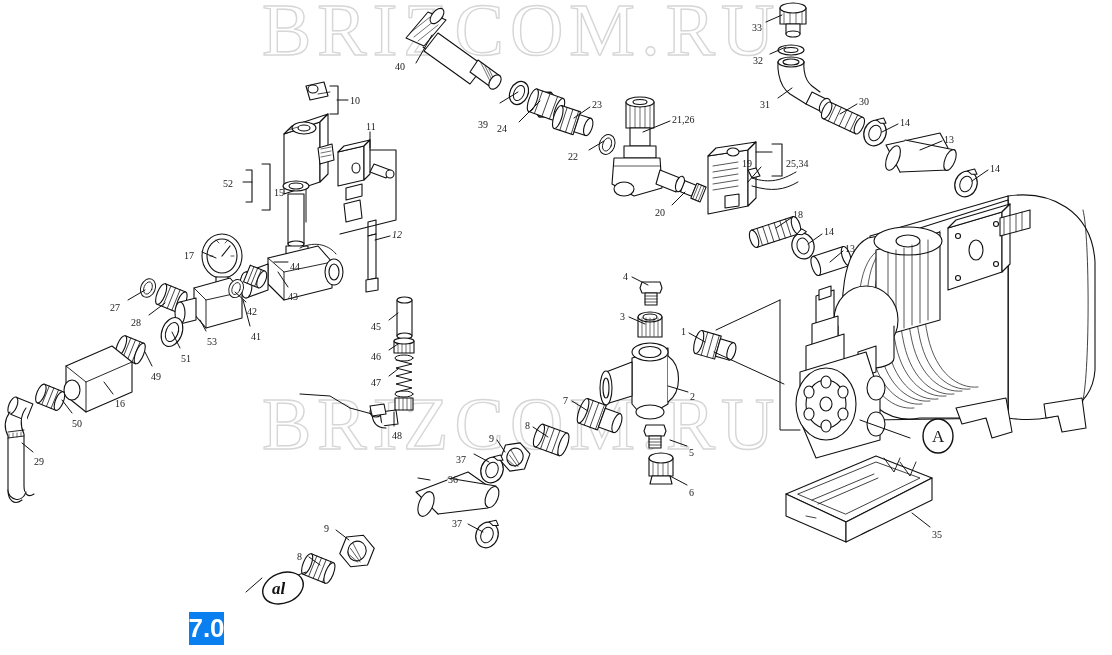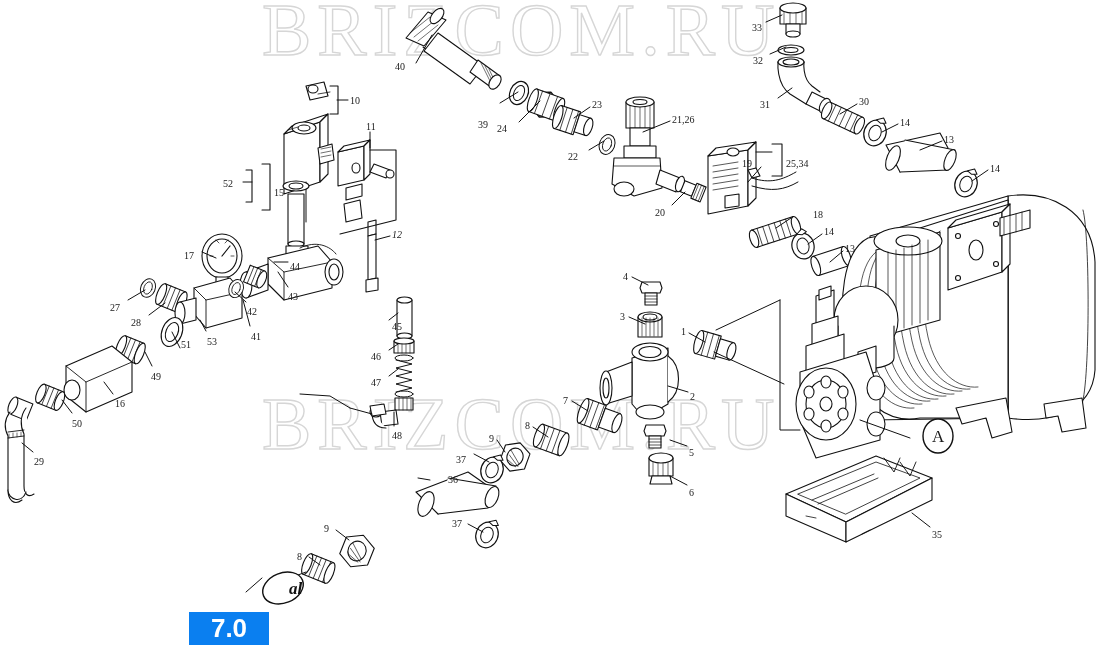--- a/index.html
+++ b/index.html
@@ -11,21 +11,21 @@
   
   .wm{position:absolute;font-family:"Liberation Serif",serif;font-weight:400;
       color:transparent;-webkit-text-stroke:1.4px #d6d6d6;
       letter-spacing:6px;white-space:nowrap;user-select:none;}
   #wm-top{left:262px;top:-12px;font-size:74px;}
   #wm-bottom{left:262px;top:382px;font-size:74px;}
   
   .num{position:absolute;font-family:"Liberation Serif",serif;font-size:10px;
        color:#1a1a1a;line-height:1;white-space:nowrap;}
   
-  #ver{position:absolute;left:189px;top:612px;width:80px;height:33px;
+  #ver{position:absolute;left:189px;top:612px;width:35px;height:33px;
        background:#0a7ff0;color:#ffffff;font-family:"Liberation Sans",sans-serif;
        font-weight:bold;font-size:26px;display:flex;align-items:center;
        justify-content:center;letter-spacing:0px;}
   .oval-lbl{position:absolute;font-family:"Liberation Serif",serif;
             font-style:italic;font-weight:bold;font-size:17px;color:#111;}
 </style>
 </head>
 <body>
 
 <div id="stage">
@@ -544,49 +544,49 @@
   <div id="numbers">
       <div class="num" style="left: 395px; top: 62px;">40</div>
       <div class="num" style="left: 478px; top: 104px; margin-top: 16px;">39</div>
       <div class="num" style="left: 497px; top: 124px;">24</div>
       <div class="num" style="left: 592px; top: 100px;">23</div>
       <div class="num" style="left: 568px; top: 152px;">22</div>
       <div class="num" style="left: 672px; top: 115px;">21,26</div>
       <div class="num" style="left: 655px; top: 208px;">20</div>
       <div class="num" style="left: 742px; top: 159px;">19</div>
       <div class="num" style="left: 786px; top: 159px;">25,34</div>
-      <div class="num" style="left: 793px; top: 210px; margin-left: 20px;">18</div>
+      <div class="num" style="left: 793px; top: 210px;">18</div>
       <div class="num" style="left: 824px; top: 227px;">14</div>
       <div class="num" style="left: 845px; top: 244px;">13</div>
       <div class="num" style="left: 752px; top: 23px;">33</div>
       <div class="num" style="left: 753px; top: 56px;">32</div>
       <div class="num" style="left: 760px; top: 100px;">31</div>
       <div class="num" style="left: 859px; top: 97px;">30</div>
       <div class="num" style="left: 900px; top: 118px;">14</div>
       <div class="num" style="left: 944px; top: 135px;">13</div>
       <div class="num" style="left: 990px; top: 164px;">14</div>
       <div class="num" style="left: 350px; top: 96px;">10</div>
       <div class="num" style="left: 366px; top: 122px;">11</div>
       <div class="num" style="left: 223px; top: 179px;">52</div>
       <div class="num" style="left: 254px; top: 188px; margin-left: 20px;">15</div>
       <div class="num" style="left: 392px; top: 230px; font-style: italic;">12</div>
       <div class="num" style="left: 184px; top: 251px;">17</div>
       <div class="num" style="left: 110px; top: 303px;">27</div>
       <div class="num" style="left: 131px; top: 318px;">28</div>
       <div class="num" style="left: 207px; top: 337px;">53</div>
-      <div class="num" style="left: 181px; top: 340px;">51</div>
+      <div class="num" style="left: 181px; top: 354px;">51</div>
       <div class="num" style="left: 151px; top: 372px;">49</div>
       <div class="num" style="left: 115px; top: 399px;">16</div>
       <div class="num" style="left: 72px; top: 419px; text-align: right;">50</div>
       <div class="num" style="left: 34px; top: 457px;">29</div>
       <div class="num" style="left: 247px; top: 307px;">42</div>
       <div class="num" style="left: 251px; top: 332px; text-align: center;">41</div>
       <div class="num" style="left: 288px; top: 292px;">43</div>
       <div class="num" style="left: 290px; top: 262px;">44</div>
-      <div class="num" style="left: 392px; top: 322px;">45</div>
+      <div class="num" style="left: 371px; top: 322px;">45</div>
       <div class="num" style="left: 371px; top: 352px;">46</div>
       <div class="num" style="left: 371px; top: 378px;">47</div>
       <div class="num" style="left: 392px; top: 431px;">48</div>
       <div class="num" style="left: 456px; top: 455px;">37</div>
       <div class="num" style="left: 489px; top: 434px;">9</div>
       <div class="num" style="left: 525px; top: 421px;">8</div>
       <div class="num" style="left: 563px; top: 396px;">7</div>
       <div class="num" style="left: 400px; top: 475px; margin-left: 48px;">36</div>
       <div class="num" style="left: 452px; top: 519px;">37</div>
       <div class="num" style="left: 324px; top: 524px;">9</div>
@@ -595,16 +595,16 @@
       <div class="num" style="left: 620px; top: 312px;">3</div>
       <div class="num" style="left: 681px; top: 327px;">1</div>
       <div class="num" style="left: 690px; top: 392px;">2</div>
       <div class="num" style="left: 689px; top: 448px;">5</div>
       <div class="num" style="left: 689px; top: 488px;">6</div>
       <div class="num" style="left: 932px; top: 530px;">35</div>
     </div>
 
   <div class="num" style="left:932px;top:428px;font-size:17px;">A</div>
 
-  <div class="oval-lbl" style="left:289px;top:579px;">al</div>
+  <div class="oval-lbl" style="left:272px;top:579px;">al</div>
 
   <div id="ver">7.0</div>
 </div>
 
 </body></html>

